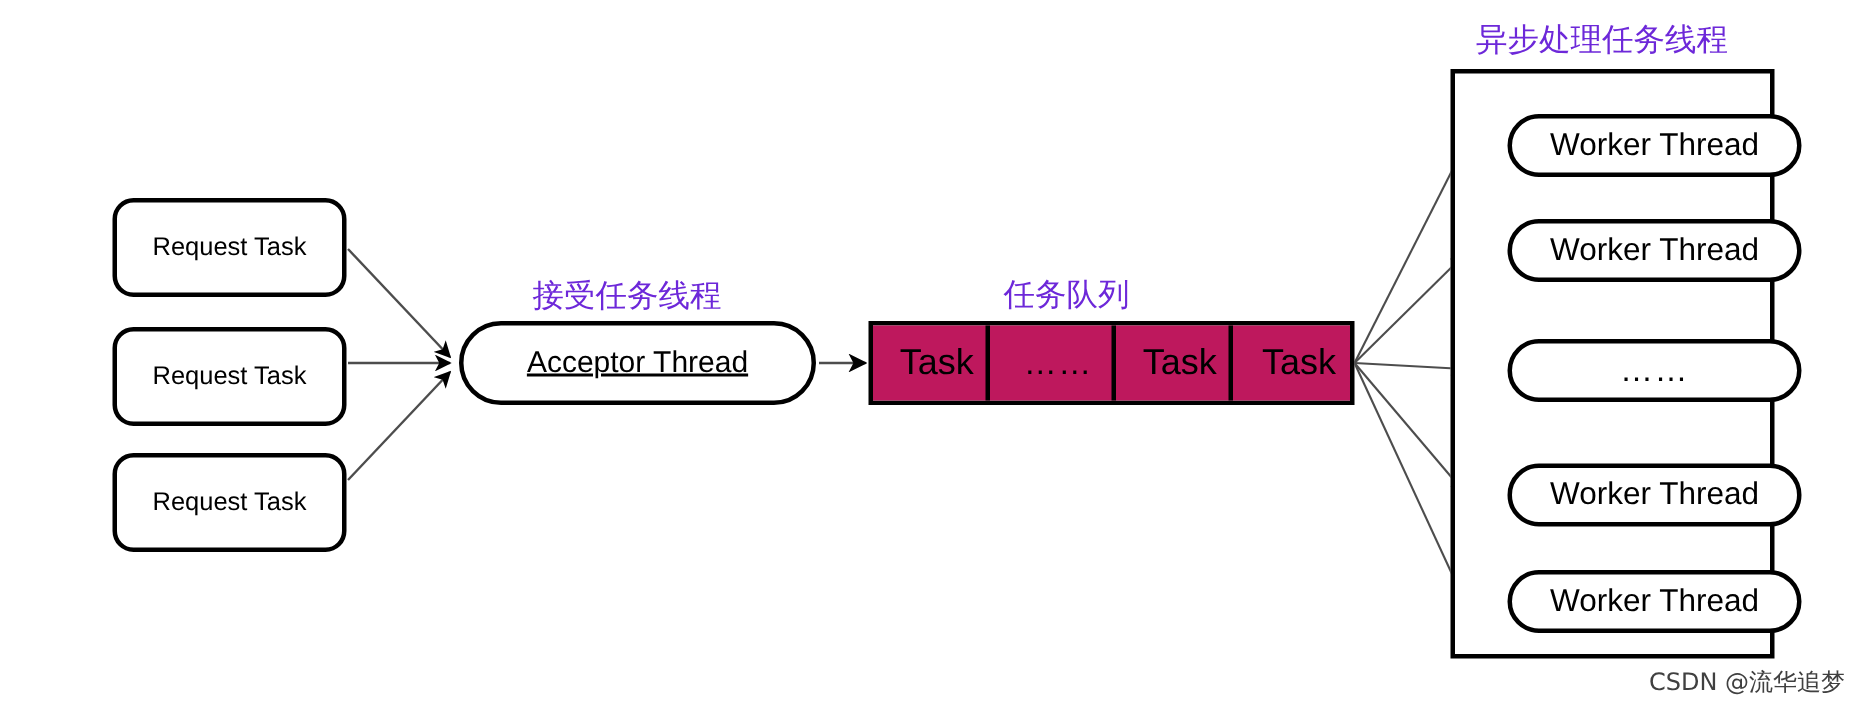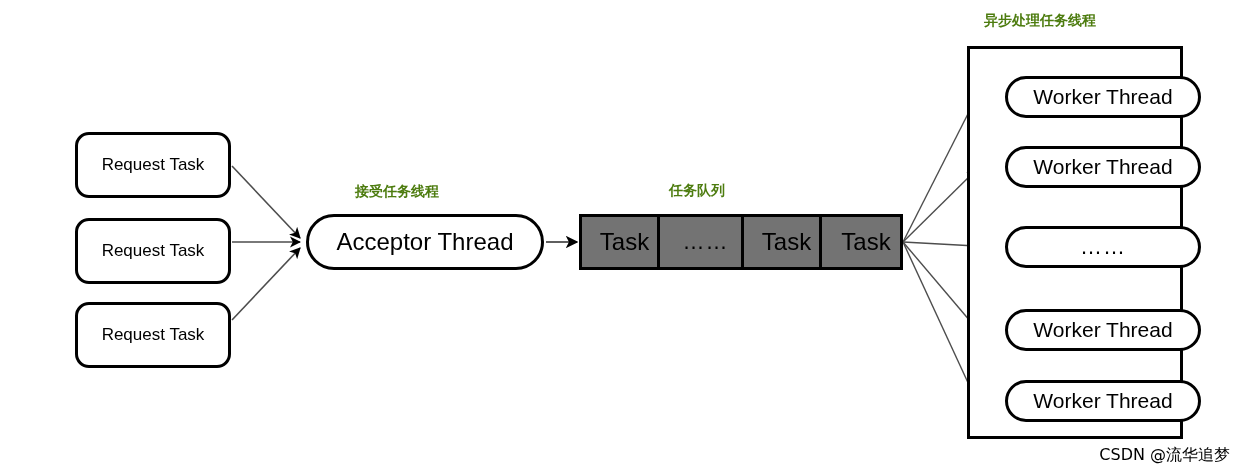--- a/index.html
+++ b/index.html
@@ -46,21 +46,22 @@
     border-radius: 14px;
     font-size: 17px;
   }
 
   .acceptor {
     left: 306px;
     top: 214px;
     width: 238px;
     height: 56px;
     border-radius: 28px;
-    font-size: 24px;
+    font-size: 20px;
+    text-decoration: underline;
   }
 
   
   .queue {
     position: absolute;
     left: 579px;
     top: 214px;
     height: 56px;
     display: flex;
     z-index: 3;
@@ -69,21 +70,21 @@
     box-sizing: border-box;
   }
   .queue-cell {
     box-sizing: border-box;
     display: flex;
     align-items: center;
     justify-content: center;
     font-size: 24px;
     color: #000;
     border-right: 3px solid #000;
-    background: #737373;
+    background: #be185d;
     white-space: nowrap;
     padding-left: 10px;
   }
   .queue-cell:last-child { border-right: none; }
   .queue-cell.w-task { width: 78px; }
   .queue-cell.w-dots { width: 84px; }
   .dots-glyph {
     letter-spacing: 1px;
     font-size: 22px;
     line-height: 1;
@@ -106,34 +107,34 @@
     left: 1005px;
     width: 196px;
     height: 42px;
     border-radius: 21px;
     font-size: 21px;
   }
 
   
   .caption {
     position: absolute;
-    font-size: 14px;
-    color: #4d7c0f;
+    font-size: 21px;
+    color: #6d28d9;
     white-space: nowrap;
     z-index: 4;
     font-family: "DejaVu Sans", "Liberation Sans", sans-serif;
-    font-weight: 700;
+    font-weight: 400;
   }
 
   .watermark {
     position: absolute;
     right: 10px;
     bottom: 6px;
     font-size: 16px;
-    color: #000000;
+    color: #404040;
     white-space: nowrap;
     z-index: 5;
     font-family: "DejaVu Sans", "Liberation Sans", sans-serif;
   }
 </style>
 </head>
 <body>
 
 <div id="canvas">
 

